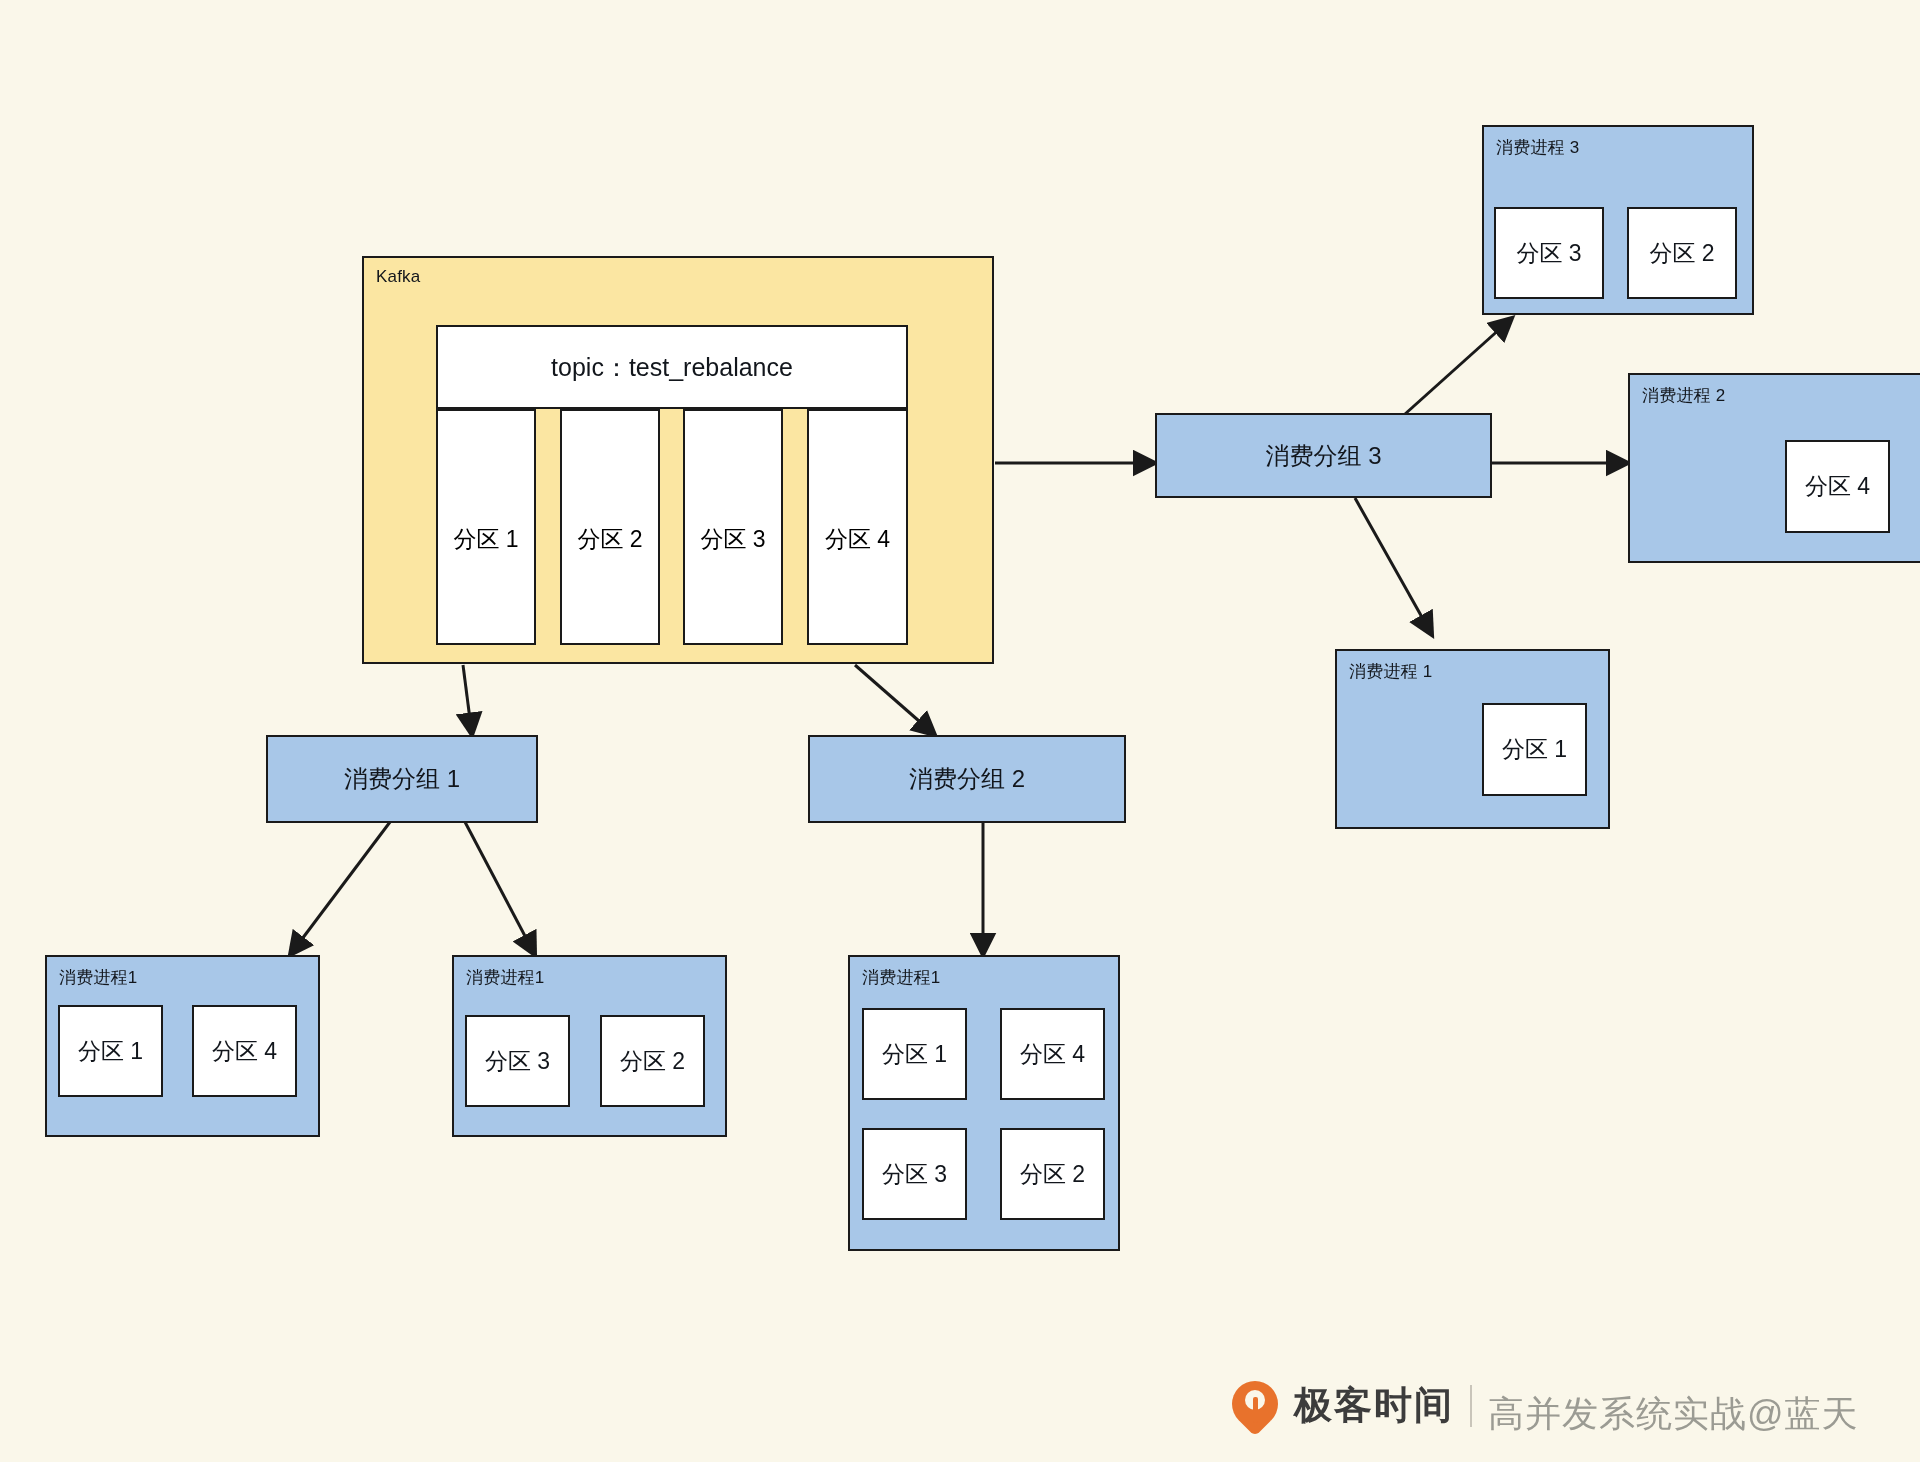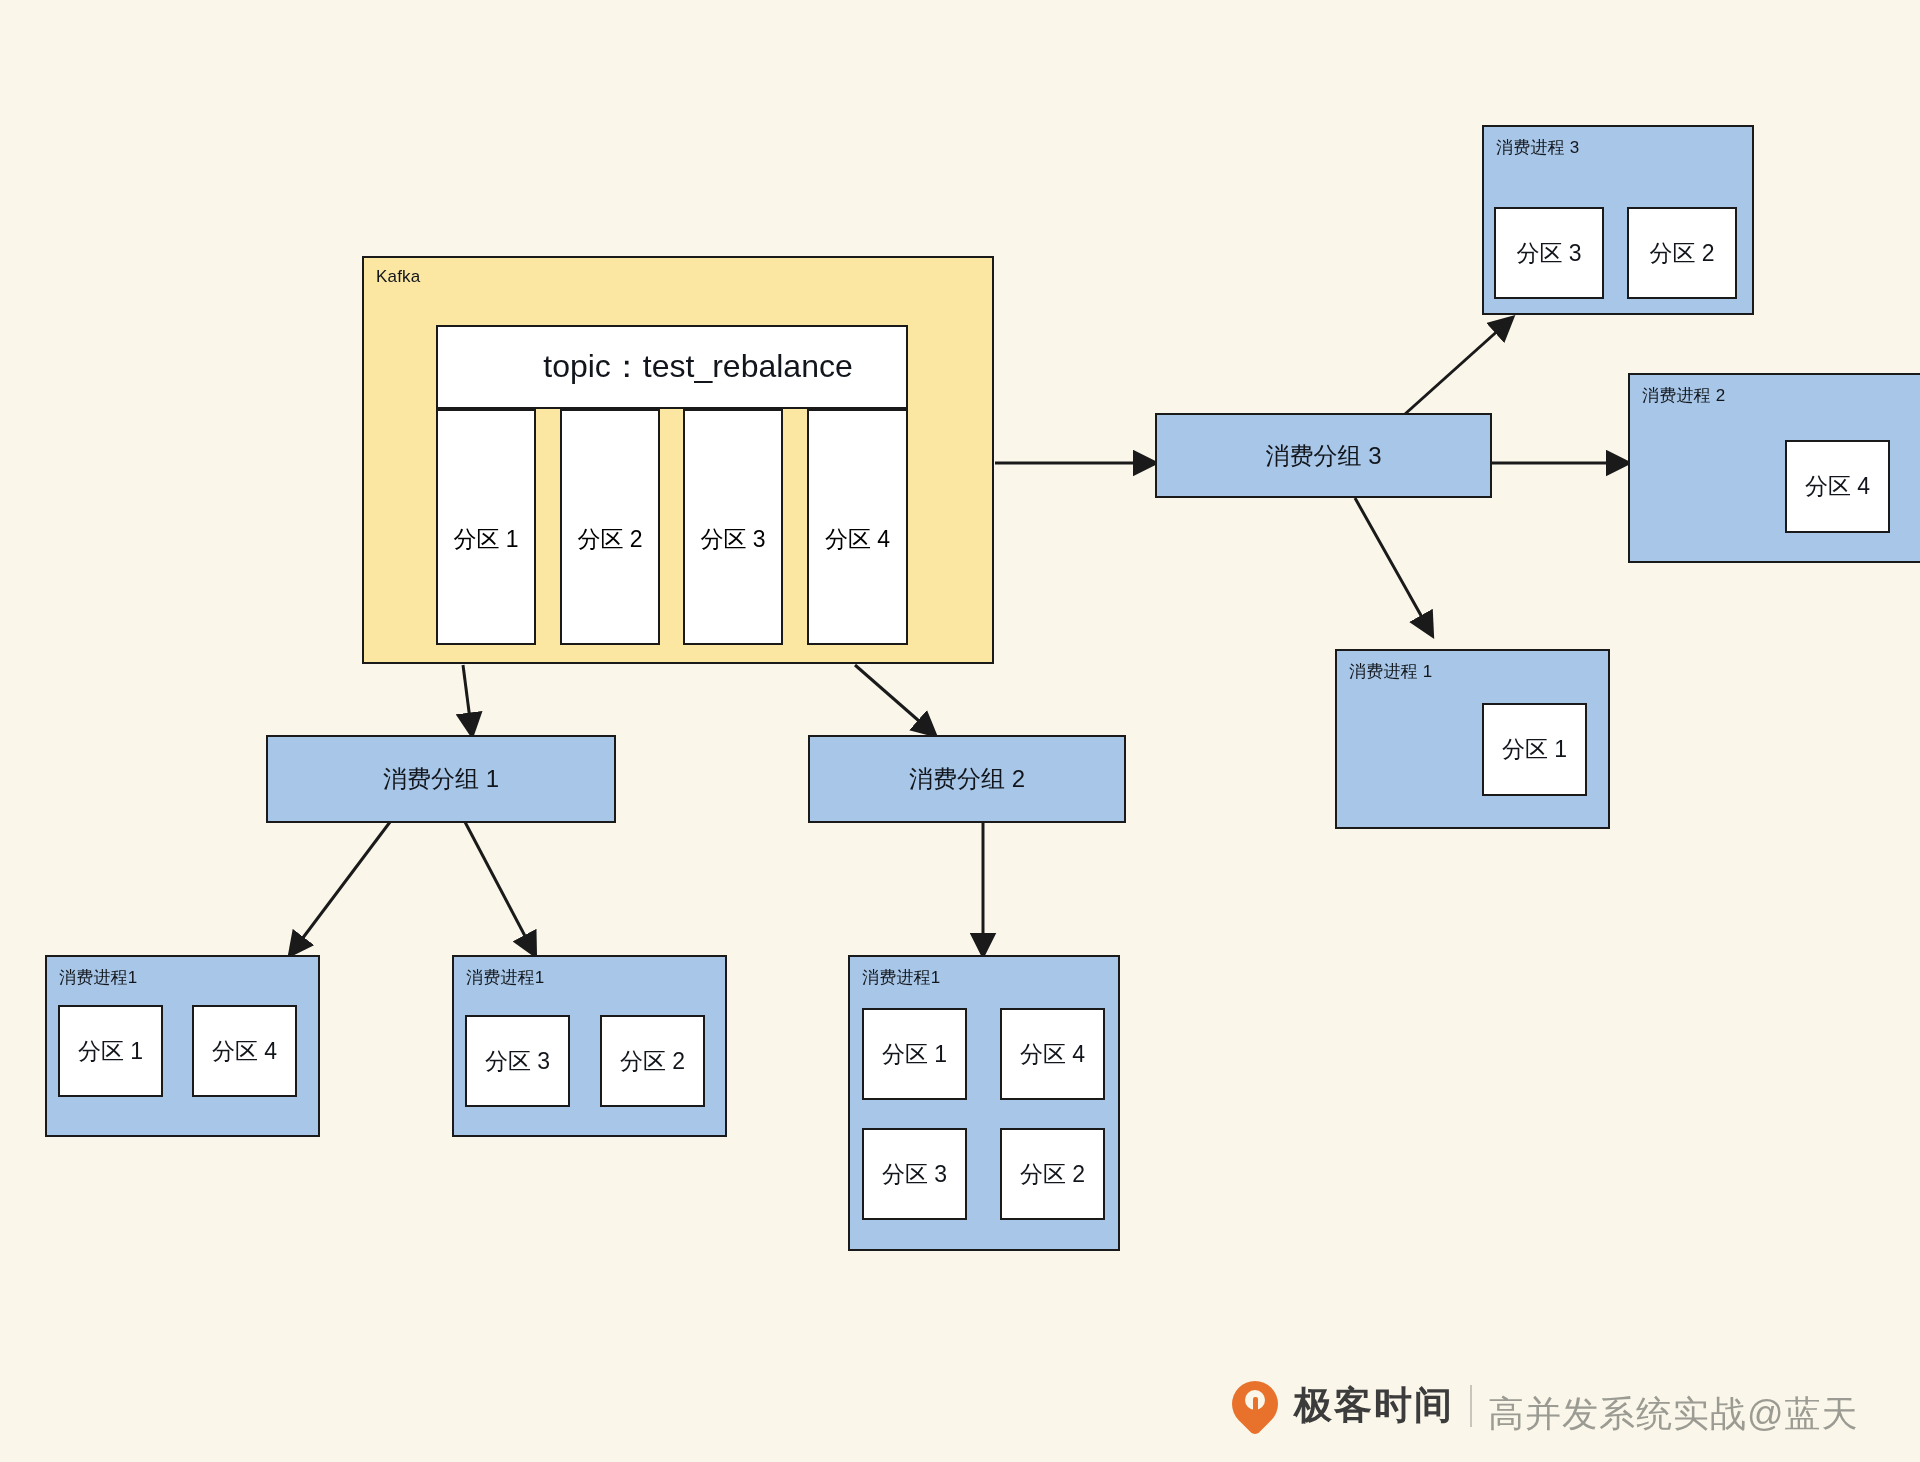--- a/index.html
+++ b/index.html
@@ -60,22 +60,21 @@
     width: 100%;
     height: 100%;
     display: flex;
     align-items: center;
     justify-content: center;
     font-size: 24px;
     color: #12161C;
     white-space: nowrap;
   }
   .topic-label {
-    font-size: 32px;
-    padding-left: 26px;
+    font-size: 25px;
   }
   .partition-label {
     font-size: 23px;
   }
   .group-label {
     font-size: 24px;
   }
 
   
   .part-col {
@@ -221,21 +220,21 @@
     <span class="center-label partition-label">分区 4</span>
   </div>
 
   <div class="node blue-box" style="left:1335px; top:637px; width:275px; height:180px;margin-top:12px;">
     <span class="corner-label">消费进程 1</span>
   </div>
   <div class="node white-box" style="left:1482px; top:703px; width:105px; height:93px;">
     <span class="center-label partition-label">分区 1</span>
   </div>
 
-  <div class="node blue-box" style="left:266px; top:735px; width:350px; height:88px;">
+  <div class="node blue-box" style="left:266px; top:735px; width:272px; height:88px;">
     <span class="center-label group-label">消费分组 1</span>
   </div>
 
   <div class="node blue-box" style="left:808px; top:735px; width:318px; height:88px;">
     <span class="center-label group-label">消费分组 2</span>
   </div>
 
   <div class="node blue-box" style="left:45px; top:955px; width:275px; height:182px;">
     <span class="corner-label">消费进程1</span>
   </div>

